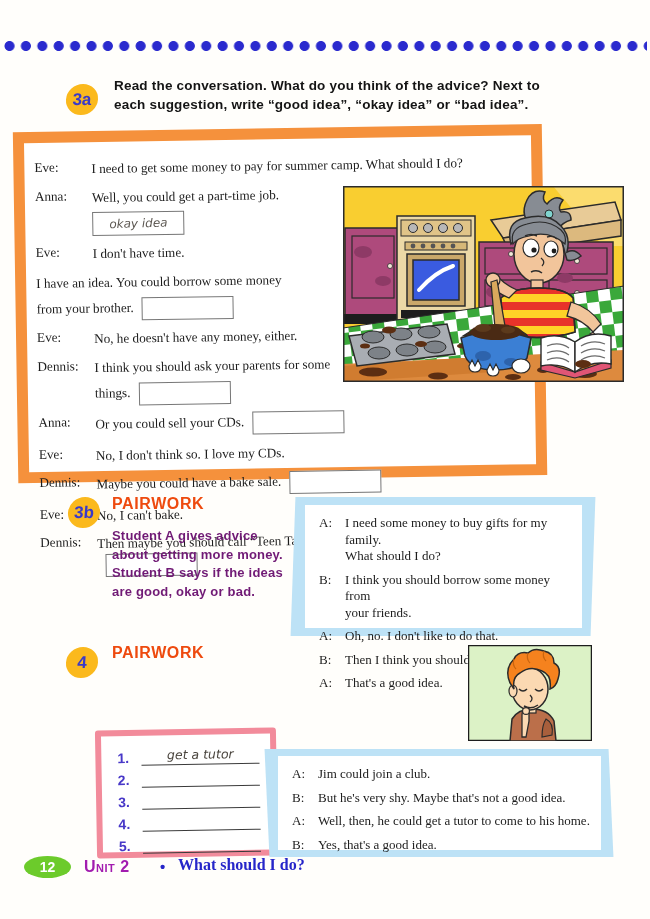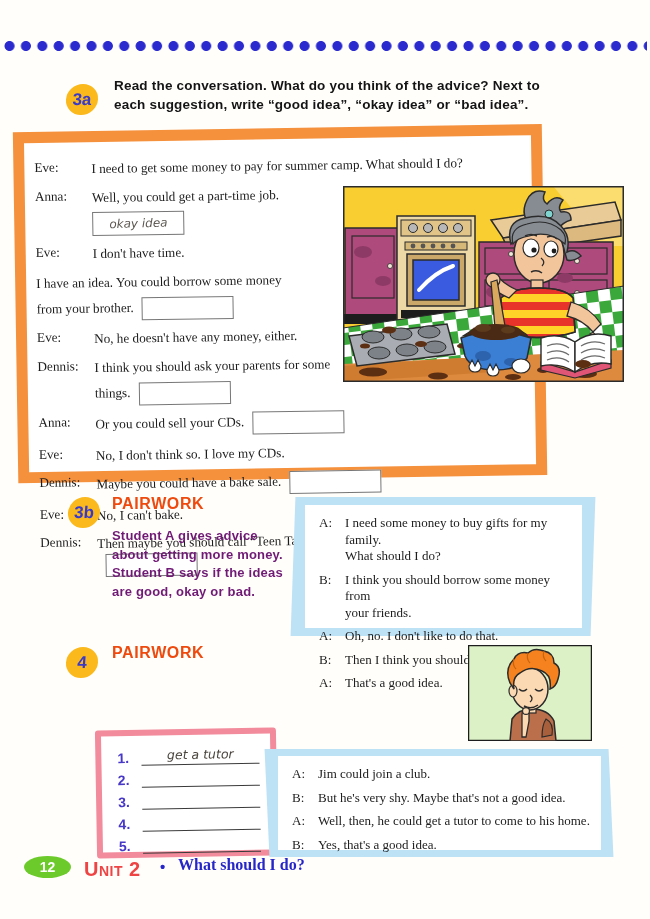--- a/index.html
+++ b/index.html
@@ -83,22 +83,22 @@
   }
   
   .boyimg { position:absolute; left:468px; top:645px; width:124px; height:96px; }
   
   .pagenum {
     position:absolute; left:24px; top:856px; width:47px; height:22px; border-radius:50%;
     background:#6ccb2b; color:#ffffff; font-weight:bold; font-size:14px;
     display:flex; align-items:center; justify-content:center;
   }
   .footer-unit {
-    position:absolute; left:84px; top:858px; font-weight:bold; font-size:20px;
-    color:#ef4444; font-variant:small-caps; letter-spacing:0.5px;
+    position:absolute; left:84px; top:858px; font-weight:bold; font-size:16px;
+    color:#a21caf; font-variant:small-caps; letter-spacing:0.5px;
   }
   .footer-sep { position:absolute; left:160px; top:858px; font-size:15px; color:#2626c9; font-weight:bold; }
   .footer-title {
     position:absolute; left:178px; top:856px; font-family:"Liberation Serif",serif;
     font-weight:bold; font-size:16px; color:#2626c9;
   }
 </style>
 </head>
 <body>
 

